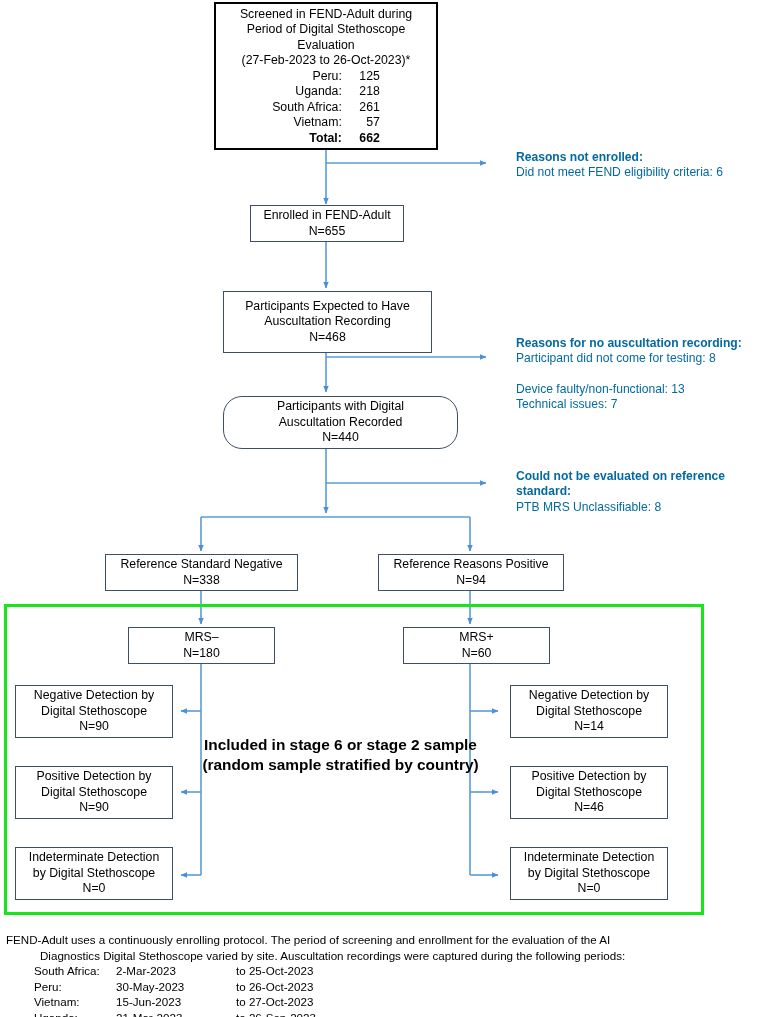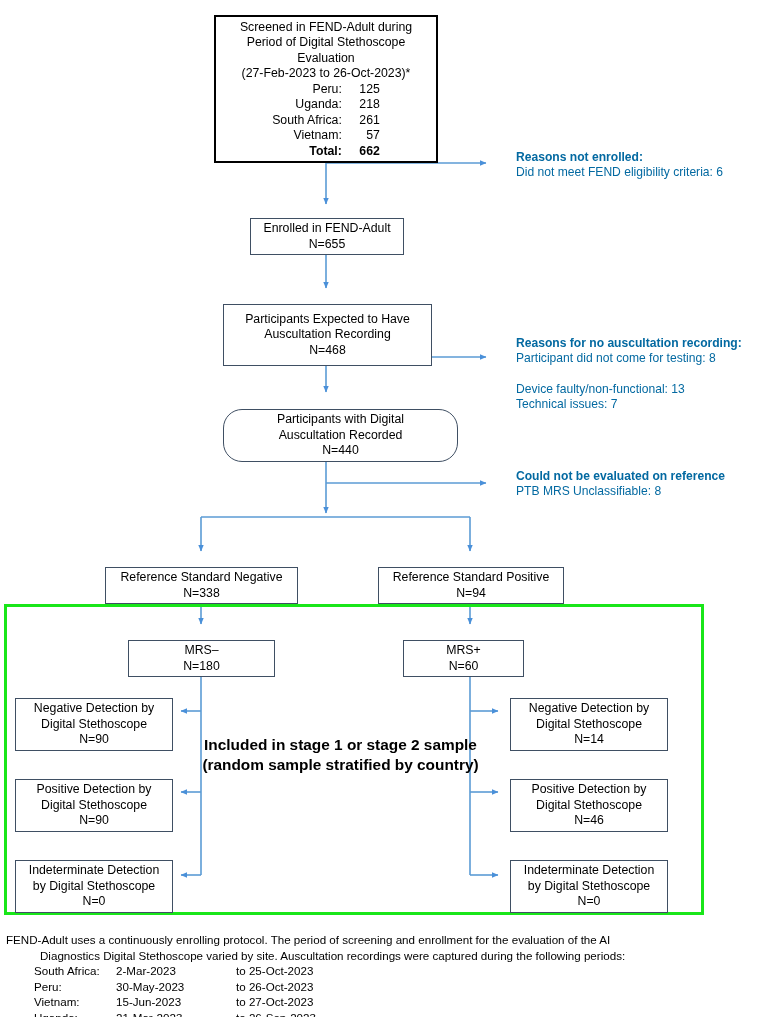--- a/index.html
+++ b/index.html
@@ -33,21 +33,20 @@
     border: 1px solid #3f4f63;
     display: flex;
     flex-direction: column;
     align-items: center;
     justify-content: center;
     text-align: center;
     font-size: 12.3px;
     line-height: 15.5px;
     color: #000000;
     z-index: 3;
-    margin-top: 13px;
   }
   .node.black-border {
     border: 2px solid #000000;
   }
   .node .line {
     display: block;
     white-space: nowrap;
   }
   .screen-table {
     border-collapse: collapse;
@@ -216,30 +215,30 @@
     <span class="line">Auscultation Recorded</span>
     <span class="line">N=440</span>
   </div>
 
   <div class="node" style="left:105px; top:554px; width:193px; height:37px;">
     <span class="line">Reference Standard Negative</span>
     <span class="line">N=338</span>
   </div>
 
   <div class="node" style="left:378px; top:554px; width:186px; height:37px;">
-    <span class="line">Reference Standard Positive</span>
+    <span class="line">Reference Reasons Positive</span>
     <span class="line">N=94</span>
   </div>
 
   <div class="node" style="left:128px; top:627px; width:147px; height:37px;">
     <span class="line">MRS–</span>
     <span class="line">N=180</span>
   </div>
 
-  <div class="node" style="left:403px; top:627px; width:121px; height:37px;text-align:center;">
+  <div class="node" style="left:403px; top:627px; width:147px; height:37px;text-align:center;">
     <span class="line">MRS+</span>
     <span class="line">N=60</span>
   </div>
 
   <div class="node" style="left:15px; top:685px; width:158px; height:53px;">
     <span class="line">Negative Detection by</span>
     <span class="line">Digital Stethoscope</span>
     <span class="line">N=90</span>
   </div>
 
@@ -281,25 +280,26 @@
   <div class="annot" style="left:516px; top:336px; width:252px;">
     <span class="hd">Reasons for no auscultation recording:</span>
     <span class="ln">Participant did not come for testing: 8</span>
     <span class="sp"></span>
     <span class="ln">Device faulty/non-functional: 13</span>
     <span class="ln">Technical issues: 7</span>
   </div>
 
   <div class="annot" style="left:516px; top:469px; width:250px;">
     <span class="hd">Could not be evaluated on reference</span>
+    <span class="hd">standard:</span>
     <span class="ln">PTB MRS Unclassifiable: 8</span>
   </div>
 
   <div class="center-note" style="left:178px; top:735px; width:325px;">
-    <span class="line">Included in stage 1 or stage 2 sample</span>
+    <span class="line">Included in stage 6 or stage 2 sample</span>
     <span class="line">(random sample stratified</span>
     <span class="line">by country)</span>
   </div>
 
   <div class="footnote" style="left:6px; top:932px; width:756px;">
     <span class="p1">FEND-Adult uses a continuously enrolling protocol.  The period of screening and enrollment for the evaluation of the AI</span>
     <span class="p2">Diagnostics Digital Stethoscope varied by site. Auscultation recordings were captured during the following periods:</span>
     <table class="fn-table">
       <tbody>
         <tr>

